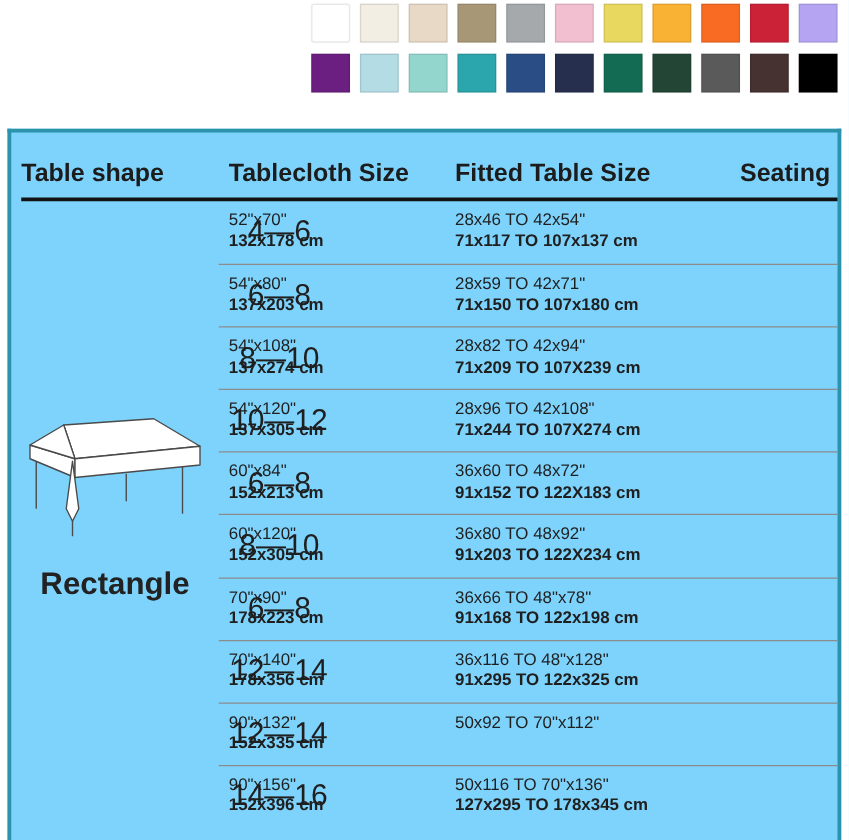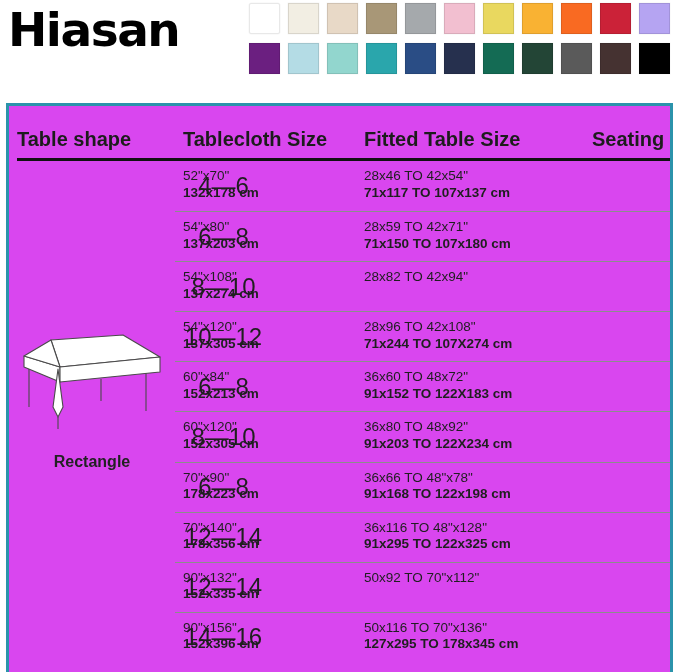--- a/index.html
+++ b/index.html
@@ -61,21 +61,21 @@
   
   .frame {
     position: absolute;
     left: 6px;
     top: 103px;
     width: 667px;
     height: 569px;
     box-sizing: border-box;
     border: 3px solid #2b93ab;
     border-bottom: none;
-    background: #d946ef;
+    background: #7dd3fc;
   }
   .frame-inner {
     position: relative;
     width: 100%;
     height: 100%;
     box-sizing: border-box;
   }
 
   
   .thead {
@@ -121,21 +121,21 @@
     top: 168px;
     width: 152px;
     height: 110px;
   }
   .shape-label {
     position: absolute;
     left: 0;
     top: 292px;
     width: 166px;
     text-align: center;
-    font-size: 16px;
+    font-size: 25px;
     font-weight: 700;
     color: #222222;
   }
 
   
   .rows {
     position: absolute;
     left: 166px;
     top: 55px;
     right: 0;
@@ -174,21 +174,20 @@
     justify-content: center;
     font-size: 24px;
     color: #1f1f1f;
   }
   .line2 { display: block; font-weight: bold; }
 </style>
 </head>
 <body>
 
 <div class="topband">
-  <div class="logo">Hiasan</div>
 
   <div class="swatch-grid">
     <div class="swatch-row" id="swatch-row-1">
         <div class="swatch white" style="background: rgb(255, 255, 255);"></div>
         <div class="swatch" style="background: rgb(242, 238, 227);"></div>
         <div class="swatch" style="background: rgb(232, 217, 199);"></div>
         <div class="swatch" style="background: rgb(168, 151, 119);"></div>
         <div class="swatch" style="background: rgb(165, 169, 172);"></div>
         <div class="swatch" style="background: rgb(242, 191, 208);"></div>
         <div class="swatch" style="background: rgb(233, 216, 95);"></div>
@@ -249,21 +248,21 @@
           <div class="cell c-fitted"><span class="line1">28x46 TO 42x54"</span><span class="line2">71x117 TO 107x137 cm</span></div>
           <div class="c-seat">4—6</div>
         </div>
         <div class="row">
           <div class="cell c-cloth"><span class="line1">54"x80"</span><span class="line2">137x203 cm</span></div>
           <div class="cell c-fitted"><span class="line1">28x59 TO 42x71"</span><span class="line2">71x150 TO 107x180 cm</span></div>
           <div class="c-seat">6—8</div>
         </div>
         <div class="row">
           <div class="cell c-cloth"><span class="line1">54"x108"</span><span class="line2">137x274 cm</span></div>
-          <div class="cell c-fitted"><span class="line1">28x82 TO 42x94"</span></div>
+          <div class="cell c-fitted"><span class="line1">28x82 TO 42x94"</span><span class="line2">71x209 TO 107X239 cm</span></div>
           <div class="c-seat">8—10</div>
         </div>
         <div class="row">
           <div class="cell c-cloth"><span class="line1">54"x120"</span><span class="line2">137x305 cm</span></div>
           <div class="cell c-fitted"><span class="line1">28x96 TO 42x108"</span><span class="line2">71x244 TO 107X274 cm</span></div>
           <div class="c-seat">10—12</div>
         </div>
         <div class="row">
           <div class="cell c-cloth"><span class="line1">60"x84"</span><span class="line2">152x213 cm</span></div>
           <div class="cell c-fitted"><span class="line1">36x60 TO 48x72"</span><span class="line2">91x152 TO 122X183 cm</span></div>

